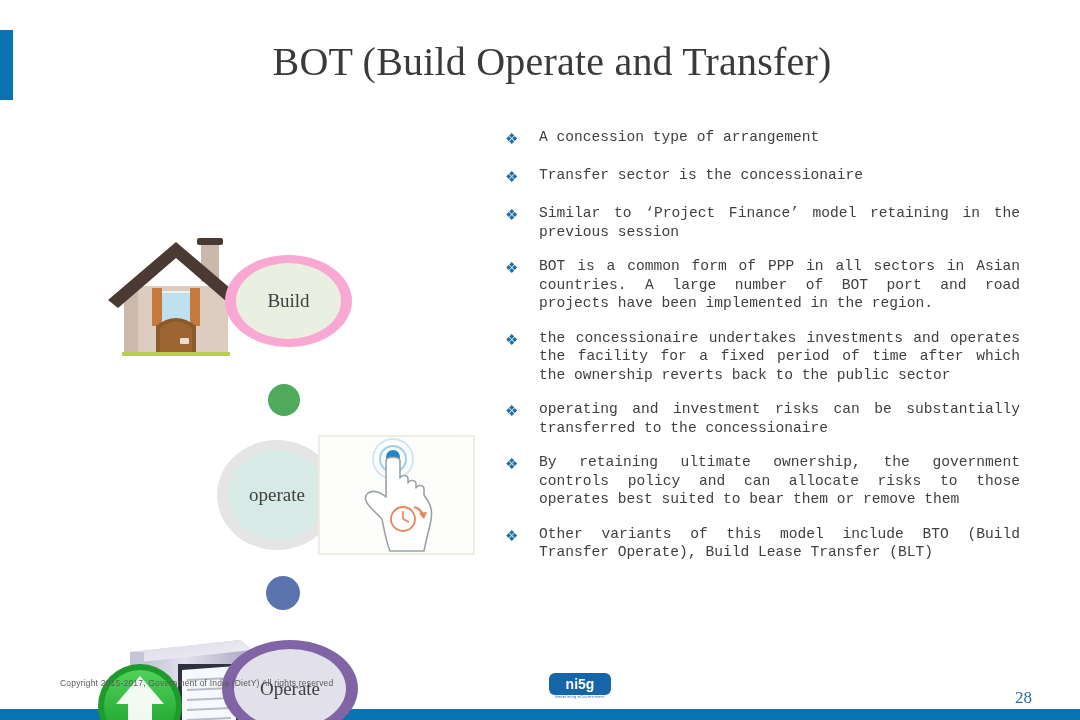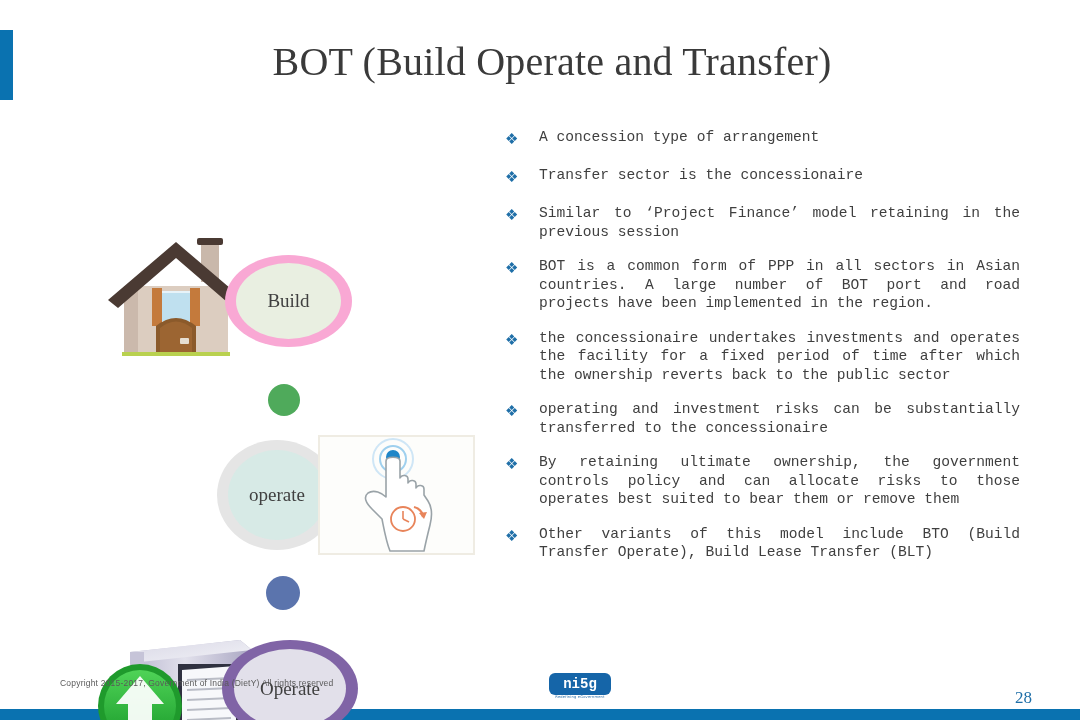--- a/index.html
+++ b/index.html
@@ -106,21 +106,21 @@
   }
 
   
   .logo { position:absolute; left:549px; top:673px; width:62px; height:30px; }
   .logo-badge {
     position:absolute; left:0; top:0; width:62px; height:22px;
     background:#1565a8; border-radius:6px;
     display:flex; align-items:center; justify-content:center;
   }
   .logo-badge span {
-    font-family:Liberation Mono, monospace;
+    font-family:Liberation Sans, sans-serif;
     font-size:14px; font-weight:bold; color:#ffffff; letter-spacing:0px;
     line-height:14px;
   }
   .logo-tag {
     position:absolute; left:0; top:22px; width:62px;
     text-align:center; font-size:3.6px; color:#2b6ea8;
     font-family:"DejaVu Sans", sans-serif; letter-spacing:0.2px;
   }
 </style>
 </head>

